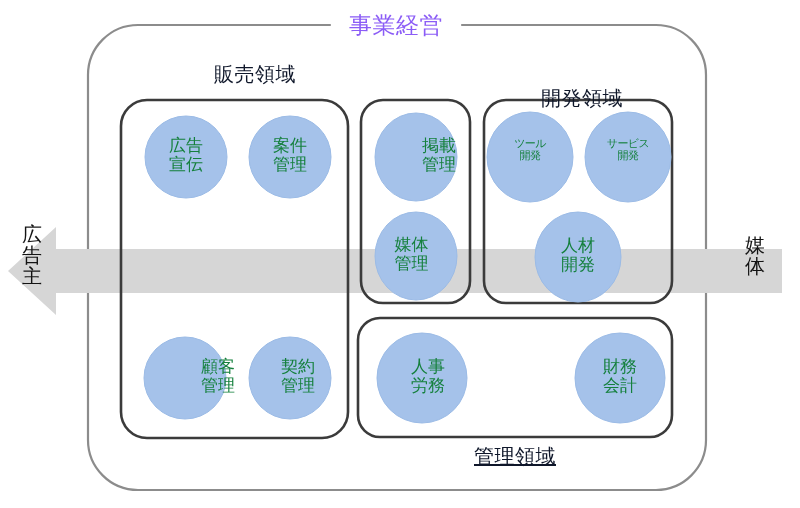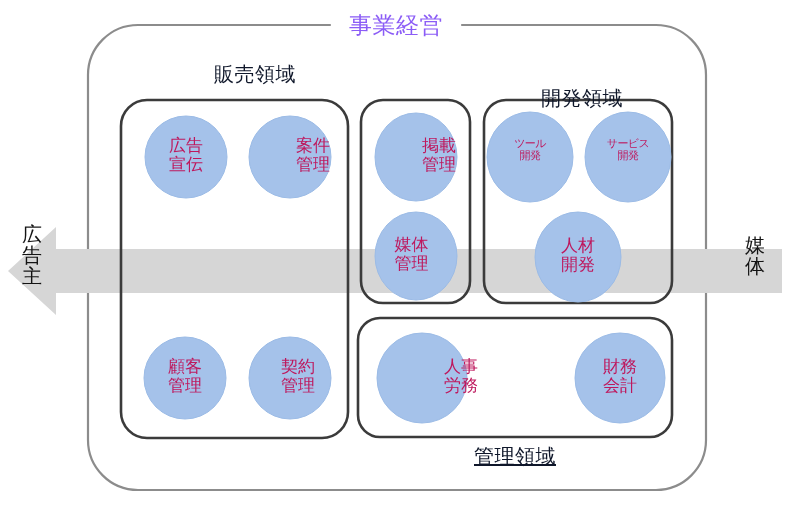--- a/index.html
+++ b/index.html
@@ -41,21 +41,21 @@
   }
   
   .group-caption {
     font-size: 20px;
     color: #0f172a;
     letter-spacing: 0.5px;
   }
   
   .node-label {
     font-size: 17px;
-    color: #be185d;
+    color: #15803d;
     letter-spacing: 0px;
   }
   .node-label .l2 { display: block; font-family: Liberation Serif, serif; }
   .node-label.tight {
     font-size: 11px;
     letter-spacing: -0.6px;
   }
   
   .flow-label {
     font-size: 20px;
@@ -116,25 +116,25 @@
   <div class="txt outer-title" style="left:330px; top:13px; width:132px;">事業経営</div>
 
   <div class="txt group-caption" style="left:175px; top:63px; width:160px;">販売領域</div>
   <div class="txt group-caption" style="left:522px; top:63px; width:120px;margin-top:24px;">開発領域</div>
   <div class="txt group-caption" style="left:455px; top:445px; width:120px;text-decoration:underline;">管理領域</div>
 
   <div class="txt node-label" style="left:146px; top:136px; width:80px;">
     <span>広告</span>
     <span class="l2">宣伝</span>
   </div>
-  <div class="txt node-label" style="left:250px; top:136px; width:80px;text-align:right;">
+  <div class="txt node-label" style="left:250px; top:136px; width:80px;">
     <span>案件</span>
     <span class="l2">管理</span>
   </div>
-  <div class="txt node-label" style="left:145px; top:357px; width:80px;">
+  <div class="txt node-label" style="left:158px; top:357px; width:80px;padding-left:20px;">
     <span>顧客</span>
     <span class="l2">管理</span>
   </div>
   <div class="txt node-label" style="left:250px; top:357px; width:96px;">
     <span>契約</span>
     <span class="l2">管理</span>
   </div>
 
   <div class="txt node-label" style="left:376px; top:136px; width:80px;text-align:right;">
     <span>掲載</span>
@@ -151,21 +151,21 @@
   </div>
   <div class="txt node-label tight" style="left:583px; top:137px; width:90px;">
     <span>サービス</span>
     <span class="l2">開発</span>
   </div>
   <div class="txt node-label" style="left:538px; top:236px; width:80px;">
     <span>人材</span>
     <span class="l2">開発</span>
   </div>
 
-  <div class="txt node-label" style="left:398px; top:357px; width:80px;text-align:right;">
+  <div class="txt node-label" style="left:388px; top:357px; width:80px;">
     <span>人事</span>
     <span class="l2">労務</span>
   </div>
   <div class="txt node-label" style="left:580px; top:357px; width:80px;">
     <span>財務</span>
     <span class="l2">会計</span>
   </div>
 
   <div class="txt flow-label" style="left:19px; top:224px; width:26px;">
     <span>広</span>

